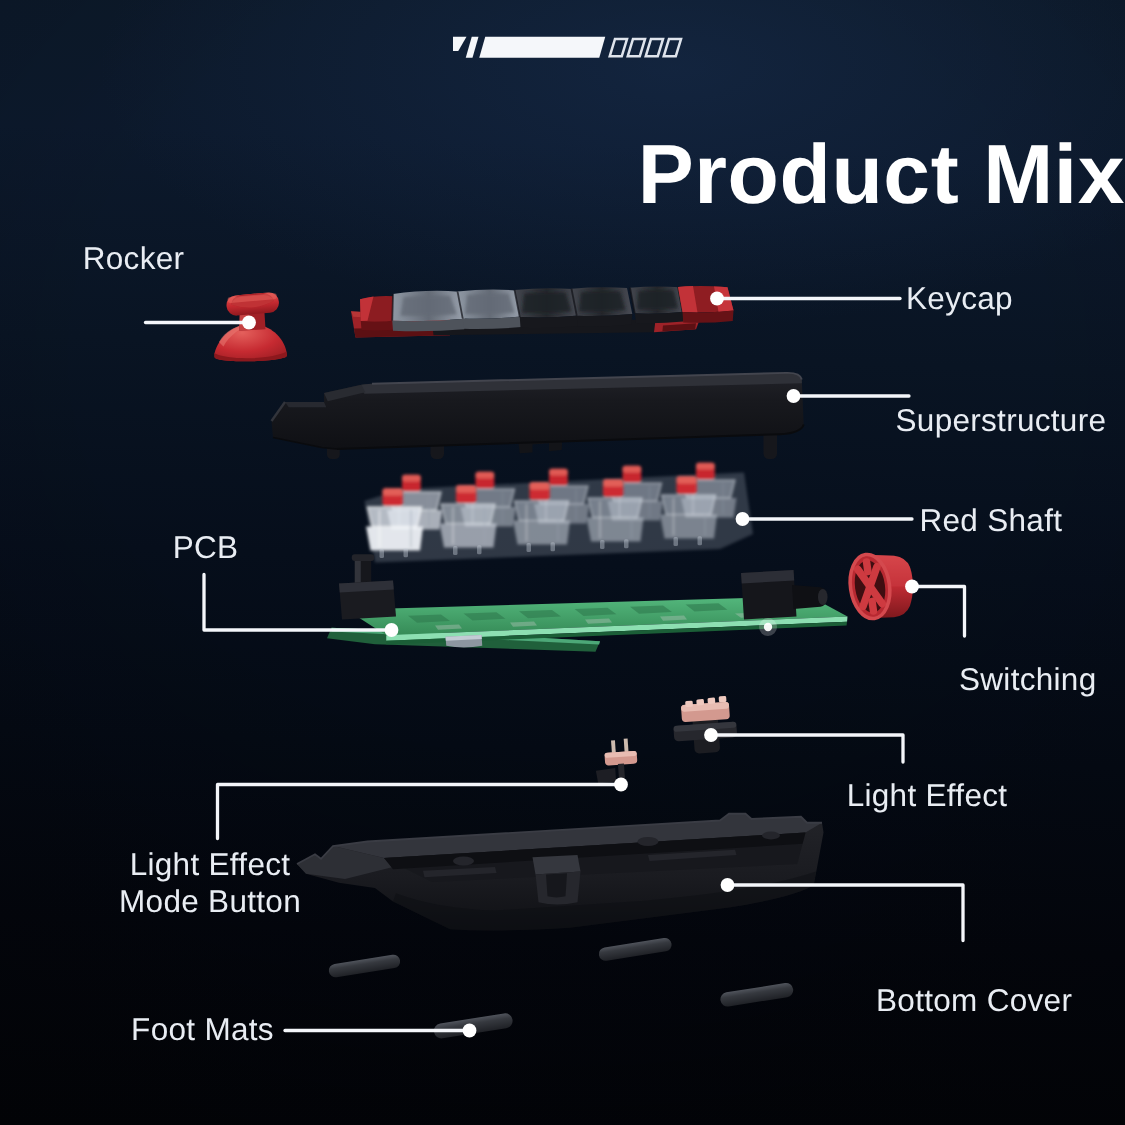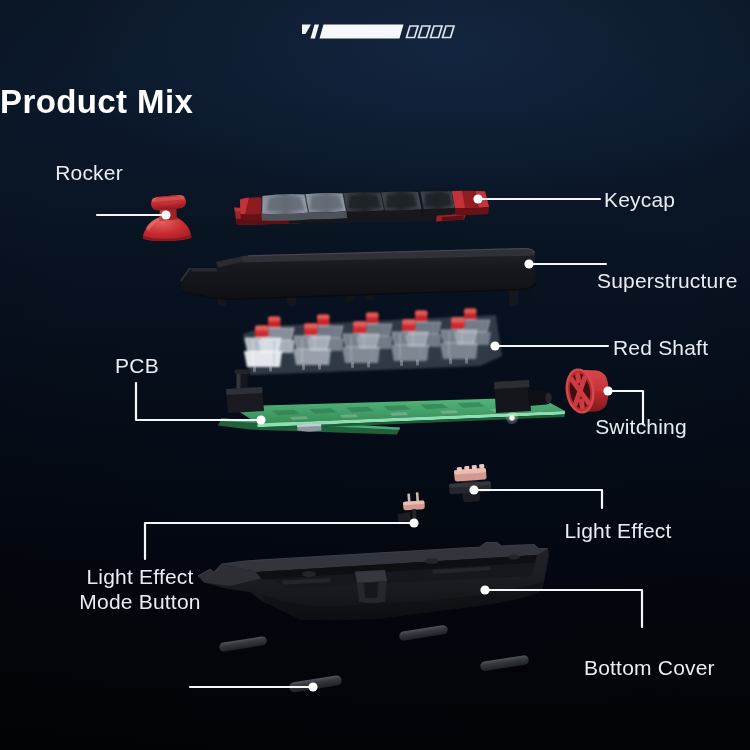--- a/index.html
+++ b/index.html
@@ -6,22 +6,22 @@
   body{
     width:750px;height:750px;overflow:hidden;position:relative;
     font-family:"Liberation Sans", sans-serif;
     background:
       radial-gradient(ellipse 620px 280px at 60% 6%, rgba(27,50,86,0.45), rgba(27,50,86,0) 62%),
       radial-gradient(ellipse 1000px 800px at 50% 30%, rgba(0,0,0,0) 30%, rgba(0,0,0,0.34) 100%),
       linear-gradient(182deg, #0c1929 0%, #0c192c 14%, #091423 32%, #060e1b 50%, #040a14 66%, #03060d 82%, #020408 100%);
   }
   .stage{position:absolute;left:0;top:0;width:750px;height:750px;}
   .title{
-    position:absolute;left:0;top:83px;width:750px;text-align:left;
-    color:#ffffff;font-size:33px;font-weight:800;letter-spacing:0.4px;
+    position:absolute;left:0;top:83px;width:750px;text-align:right;
+    color:#ffffff;font-size:56px;font-weight:800;letter-spacing:0.4px;
   }
   .label{
     position:absolute;color:#e9edf3;font-size:21px;line-height:24.5px;
     font-weight:400;letter-spacing:0.2px;white-space:nowrap;
   }
   .label span{display:block;}
   .ctr{text-align:center;}
   svg{position:absolute;left:0;top:0;}
 </style>
 </head>
@@ -461,31 +461,32 @@
 </div>
 
 <div class="label" style="left:613px;top:336px;">
   <span>Red Shaft</span>
 </div>
 
 <div class="label ctr" style="left:77px;top:354px;width:120px;">
   <span>PCB</span>
 </div>
 
-<div class="label ctr" style="left:551px;top:415px;width:180px;">
+<div class="label ctr" style="left:551px;top:442px;width:180px;text-align:right;">
   <span>Switching</span>
 </div>
 
 <div class="label ctr" style="left:528px;top:519px;width:180px;">
   <span>Light Effect</span>
 </div>
 
 <div class="label ctr" style="left:50px;top:565px;width:180px;">
   <span>Light Effect</span>
   <span>Mode Button</span>
 </div>
 
 <div class="label" style="left:584px;top:656px;">
   <span>Bottom Cover</span>
 </div>
 
 <div class="label ctr" style="left:45px;top:675px;width:180px;">
+  <span>Foot Mats</span>
 </div>
 
 </body></html>

